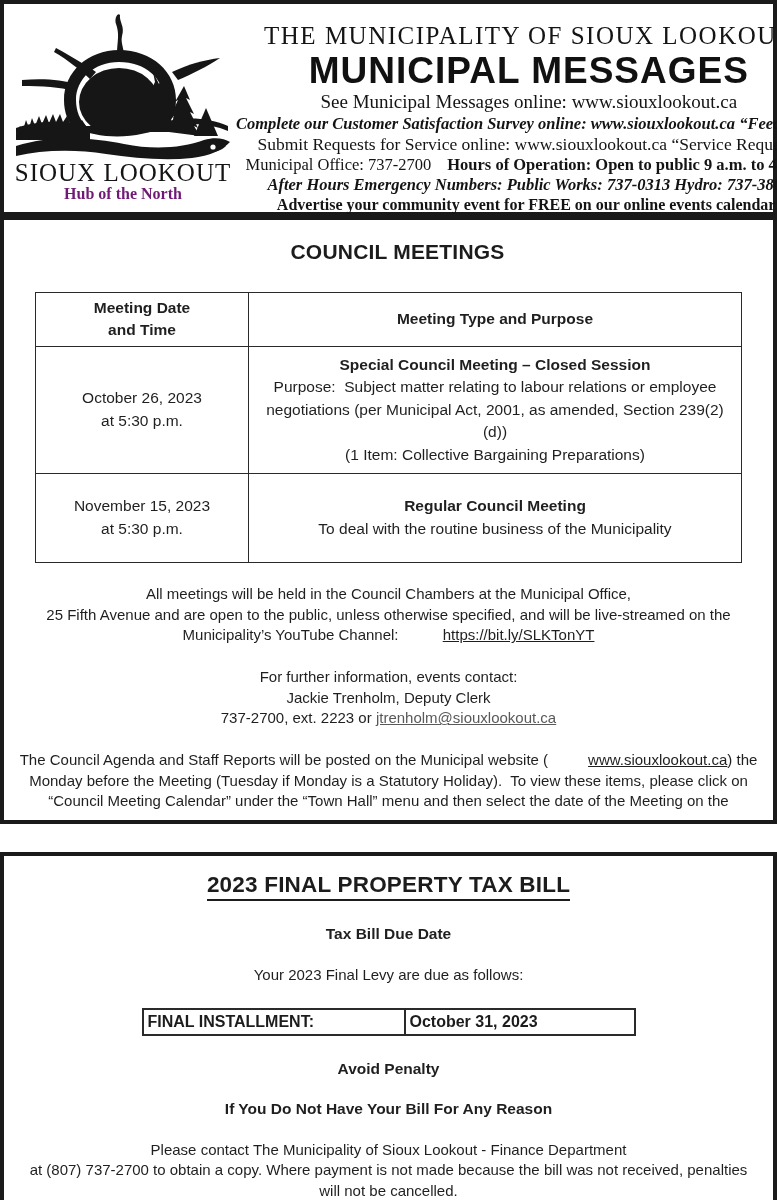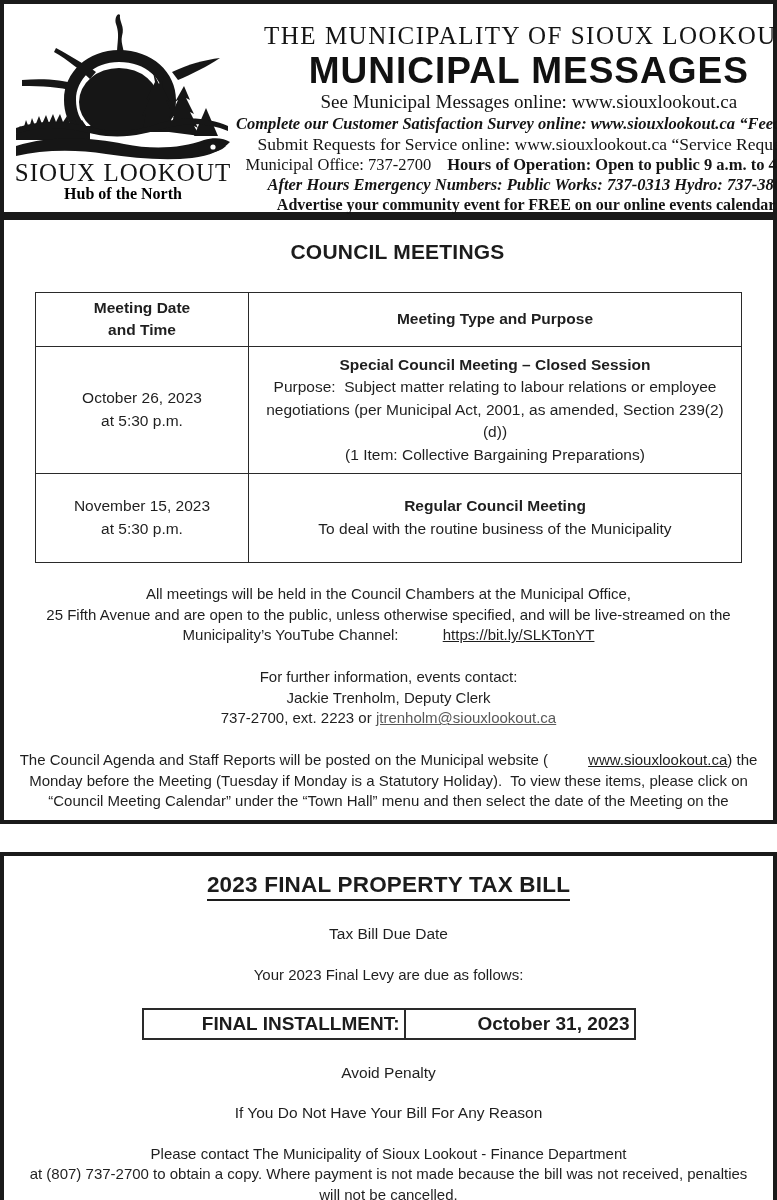--- a/index.html
+++ b/index.html
@@ -15,21 +15,21 @@
   
   .header-box { top:0; height:216px; display:flex; }
   .logo-col { width:232px; flex:0 0 232px; padding:6px 0 0 6px; box-sizing:border-box; text-align:center; }
   .logo-art { display:block; margin:0 auto; }
   .logo-wordmark {
     font-family:"Liberation Serif", serif; font-size:25px; letter-spacing:1px;
     color:#141414; line-height:1; margin-top:-2px; white-space:nowrap;
   }
   .logo-tagline {
     font-family:"Liberation Serif", serif; font-size:16px; font-weight:bold;
-    color:#000000; line-height:1.15; white-space:nowrap;text-align:center;
+    color:#701a75; line-height:1.15; white-space:nowrap;text-align:center;
   }
   .header-text { flex:1; text-align:center; padding:18px 8px 0 0; box-sizing:border-box; }
   .h-muni {
     font-family:"Liberation Serif", serif; font-size:25px; letter-spacing:1.5px;
     line-height:1.1; color:#141414; white-space:nowrap;
   }
   .h-title {
     font-family:"Liberation Sans", sans-serif; font-weight:900; font-size:37px;
     letter-spacing:1px; line-height:1.05; color:#111; white-space:nowrap; margin-top:2px;
   }
@@ -65,28 +65,28 @@
   .line { white-space:pre; }
   .gap { height:21px; }
   a.doc-link { color:#1f1f1f; text-decoration:underline; cursor:pointer;margin-left:40px; }
   a.gray-link { color:#595959; text-decoration:underline; cursor:pointer; }
   
   .tax-box { top:852px; height:376px; padding-top:16px; text-align:center; }
   .tax-heading {
     display:inline-block; font-weight:bold; font-size:22.5px; letter-spacing:0.2px;
     color:#1c1c1c; border-bottom:2.5px solid #1c1c1c; padding-bottom:1px; margin-bottom:24px;
   }
-  .sub-heading { font-weight:normal; font-size:15.5px; margin-bottom:22px; }
+  .sub-heading { font-weight:bold; font-size:15.5px; margin-bottom:22px; }
   .tax-par { font-size:15px; line-height:1.38; margin-bottom:22px; }
   table.install {
     width:472px; margin:0 auto 24px auto; border-collapse:collapse; table-layout:fixed;
   }
   table.install td {
-    border:2px solid #2a2a2a; font-weight:bold; font-size:19px;
-    padding:3px 4px; text-align:right; color:#1c1c1c;
+    border:2px solid #2a2a2a; font-weight:bold; font-size:16px;
+    padding:3px 4px; text-align:left; color:#1c1c1c;
   }
   .inst-label { width:252px; }
   .inst-date  { width:220px; }
 </style>
 </head>
 <body>
 
 <div class="box header-box">
   <div class="logo-col">
     <svg class="logo-art" width="218" height="152" viewBox="0 0 218 152" aria-hidden="true">

